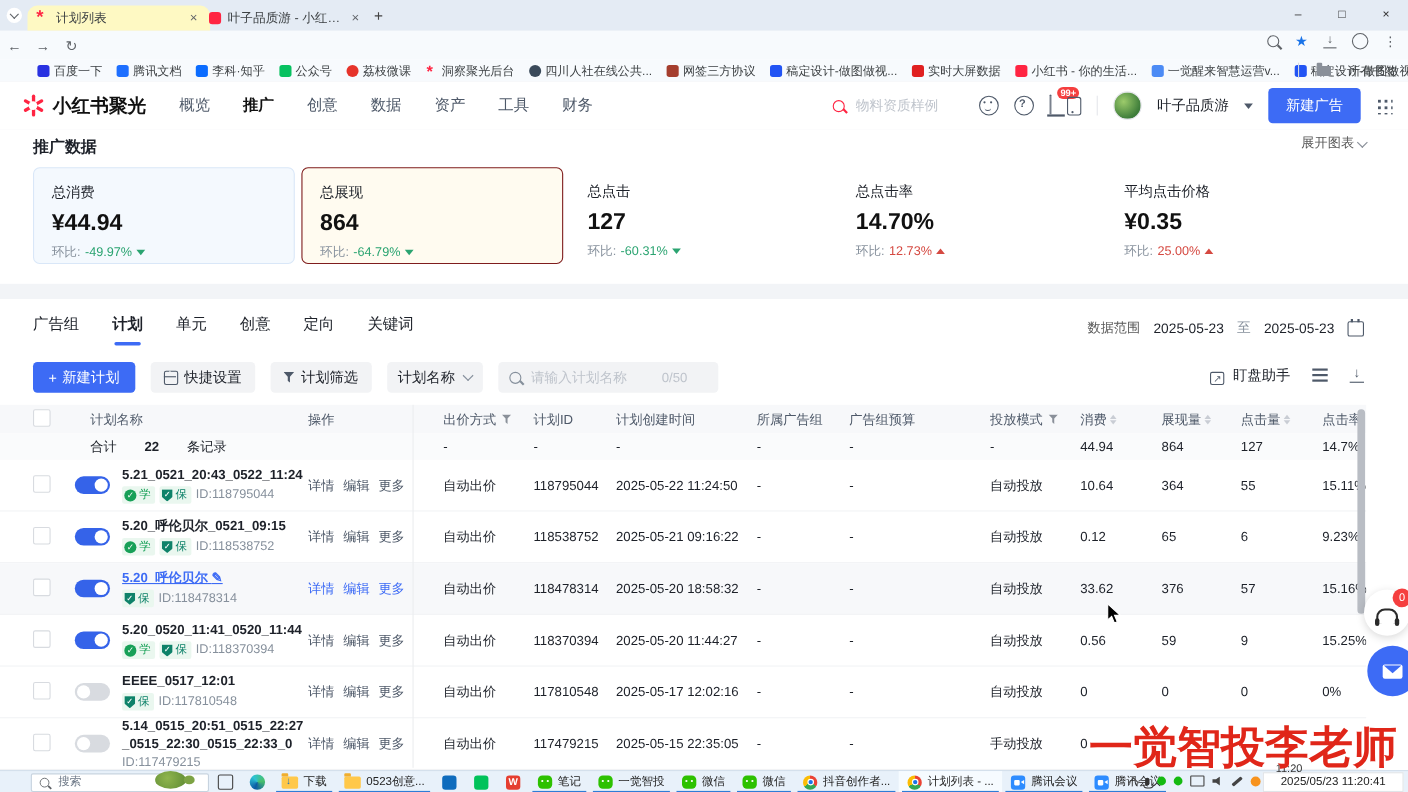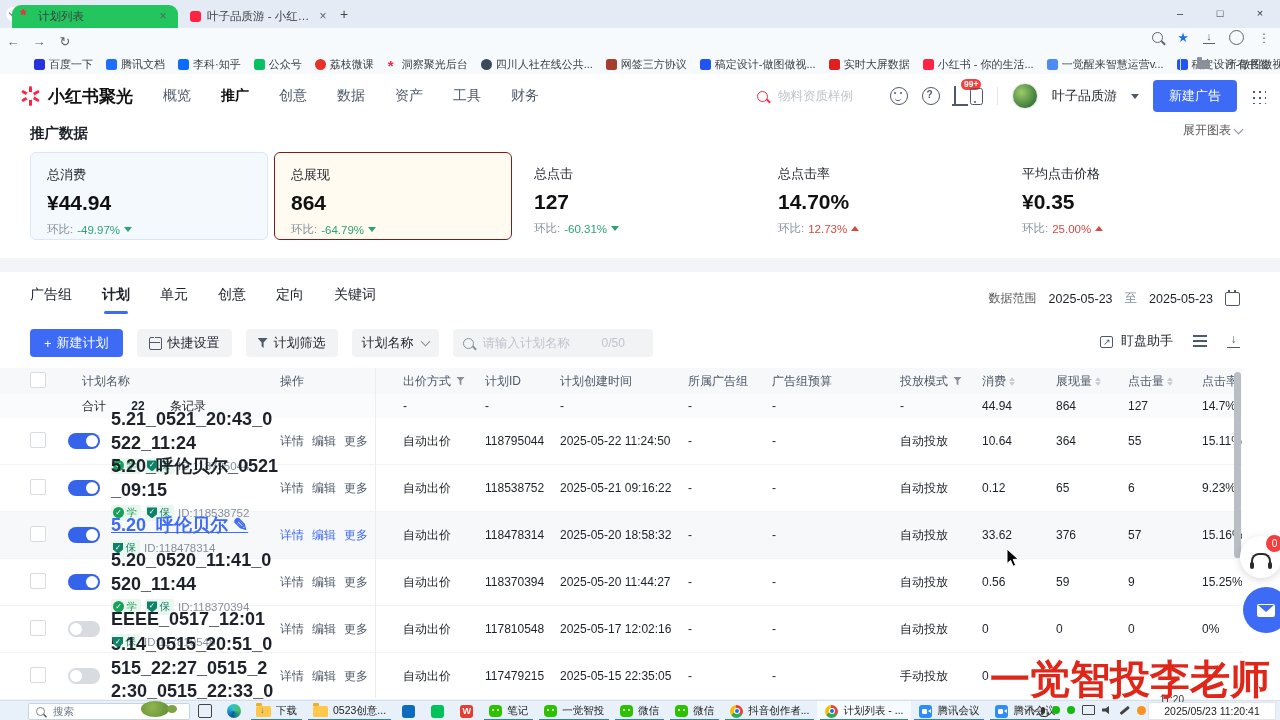--- a/index.html
+++ b/index.html
@@ -4,21 +4,21 @@
 <style>
   html,body{margin:0;padding:0}
   body{width:1280px;height:720px;font-family:"Liberation Sans",sans-serif;}
   #screen{position:relative;width:1280px;height:720px;background:#fff;overflow:hidden;color:#1D2129;font-family:"Liberation Sans",sans-serif;}
   
   .tabstrip{position:absolute;left:0;top:0;width:1280px;height:28px;background:#E4EBF4}
   .tabsearch{position:absolute;left:6px;top:7px;width:14px;height:14px;border-radius:50%;background:#fff;display:flex;align-items:center;justify-content:center}
   .chev{width:5px;height:5px;border-right:1.5px solid #5F6368;border-bottom:1.5px solid #5F6368;transform:rotate(45deg);margin-top:-2px}
   .tab{position:absolute;top:5px;height:23px;display:flex;align-items:center;gap:6px;padding:0 8px;font-size:11.5px;color:#3C4043}
   .tab .ttl{flex:1;overflow:hidden;white-space:nowrap;text-overflow:ellipsis}
-  .tab.active{left:12px;width:150px;background:#22c55e;border-radius:9px 9px 0 0}
+  .tab.active{left:25px;width:150px;background:#fef9c3;border-radius:9px 9px 0 0}
   .tab.other{left:182px;width:140px}
   .tclose{width:14px;height:14px;border-radius:50%;text-align:center;line-height:13px;color:#5F6368;font-size:12px}
   .tclose::before{content:"\00D7"}
   .newtab{position:absolute;left:336px;top:7px;width:16px;height:16px;color:#444;font-size:14px;line-height:15px;text-align:center}
   .newtab::before{content:"+"}
   .fav-spark{width:12px;height:12px;position:relative;flex:none}
   .fav-spark::before{content:"*";position:absolute;left:0;top:-2px;color:#FF2442;font-size:17px;font-weight:bold;line-height:14px}
   .fav-red{width:11px;height:11px;border-radius:3px;background:#FF2442;flex:none}
   .winctl{position:absolute;right:0;top:0;height:26px;display:flex}
   .winctl span{width:40px;text-align:center;line-height:26px;font-size:11px;color:#333}
@@ -121,21 +121,21 @@
   .funnel{width:10px;height:10px;background:#4E5969;clip-path:polygon(0 0,100% 0,60% 45%,60% 100%,40% 82%,40% 45%)}
   .selbox{background:#F2F3F5;border-radius:4px;height:28px;display:flex;align-items:center;padding:0 10px;gap:8px;font-size:13px;color:#1D2129}
   .chevd2{width:6px;height:6px;border-right:1.4px solid #86909C;border-bottom:1.4px solid #86909C;transform:rotate(45deg);margin-top:-3px}
   .psearch{background:#F2F3F5;border-radius:4px;height:28px;display:flex;align-items:center;padding:0 10px;gap:7px;width:180px}
   .psearch .mag{border-color:#86909C}
   .psearch .mag::after{background:#86909C}
   .psearch input{border:none;outline:none;background:transparent;font-size:12.5px;width:110px;color:#333;font-family:"Liberation Sans",sans-serif}
   .psearch input::placeholder{color:#BFC4CC}
   .cnt{font-size:12px;color:#BFC4CC}
   .tb-right{position:absolute;right:40px;top:60px;display:flex;align-items:center;gap:20px}
-  .assist{display:flex;align-items:center;gap:8px;font-size:13px;color:#1D2129}
+  .assist{display:flex;align-items:flex-end;gap:8px;font-size:13px;color:#1D2129}
   .extl{font-size:12px;color:#4E5969}
   .extl::before{content:"\2197";border:1.4px solid #4E5969;border-radius:2px;padding:0 1.5px;font-size:9px}
   .ic-list{width:14px;height:2px;background:#4E5969;box-shadow:0 5px 0 #4E5969,0 10px 0 #4E5969;margin-top:-10px}
   .ic-dl{position:relative;width:13px;height:13px;color:#4E5969;font-size:12px;line-height:11px;text-align:center;border-bottom:1.7px solid #4E5969}
   .ic-dl::before{content:"\2193"}
   
   .thead,.tsum,.trow{display:flex;align-items:center;box-sizing:border-box;padding-left:30px;width:1242px}
   .thead{position:absolute;left:0;top:96px;height:26px;background:#F7F8FA;font-size:12px;color:#4E5969}
   .tsum{position:absolute;left:0;top:122px;height:24px;background:#FAFBFC;font-size:12px;color:#1D2129}
   .trows{position:absolute;left:0;top:146px;width:1242px}
@@ -159,21 +159,21 @@
   .sorts{display:inline-flex;flex-direction:column;gap:1px}
   .sorts i{width:0;height:0;border-left:3.5px solid transparent;border-right:3.5px solid transparent}
   .sorts .u{border-bottom:4px solid #C9CDD4}
   .sorts .d{border-top:4px solid #C9CDD4}
   .funnel-s{width:9px;height:9px;background:#8A9099;clip-path:polygon(0 0,100% 0,60% 45%,60% 100%,40% 82%,40% 45%)}
   .toggle{width:32px;height:16px;border-radius:8px;background:#D8DBE0;position:relative;flex:none}
   .toggle::after{content:"";position:absolute;top:2px;left:2px;width:12px;height:12px;border-radius:50%;background:#fff}
   .toggle.on{background:#3563E9}
   .toggle.on::after{left:auto;right:2px}
   .nameblock{display:flex;flex-direction:column;gap:3px;min-width:0}
-  .pname{font-size:18px;font-weight:bold;color:#1D2129;line-height:1.3;word-break:break-all}
+  .pname{font-size:12px;font-weight:bold;color:#1D2129;line-height:1.3;word-break:break-all}
   .hovered .pname{color:#3D6BF5;text-decoration:underline;font-weight:bold}
   .meta{display:flex;align-items:center;gap:4px}
   .bdg{display:inline-flex;align-items:center;gap:2.5px;background:#EAF7EF;border-radius:2px;padding:1px 4px 1px 2px;font-size:10.5px}
   .bdg .ci{width:11px;height:11px;border-radius:50%;background:#18A058;color:#fff;font-size:8px;line-height:11px;text-align:center}
   .bdg .si{width:10px;height:11px;background:#0E8269;color:#fff;font-size:7.5px;line-height:10px;text-align:center;clip-path:polygon(0 0,100% 0,100% 62%,50% 100%,0 62%)}
   .bdg.xue{color:#18A058}.bdg.bao{color:#0E8269}
   .pid{font-size:11.5px;color:#86909C;white-space:nowrap}
   .alink{color:#4E5969}
   .hovered .alink{color:#3D6BF5}
   .sumb{font-weight:bold}

